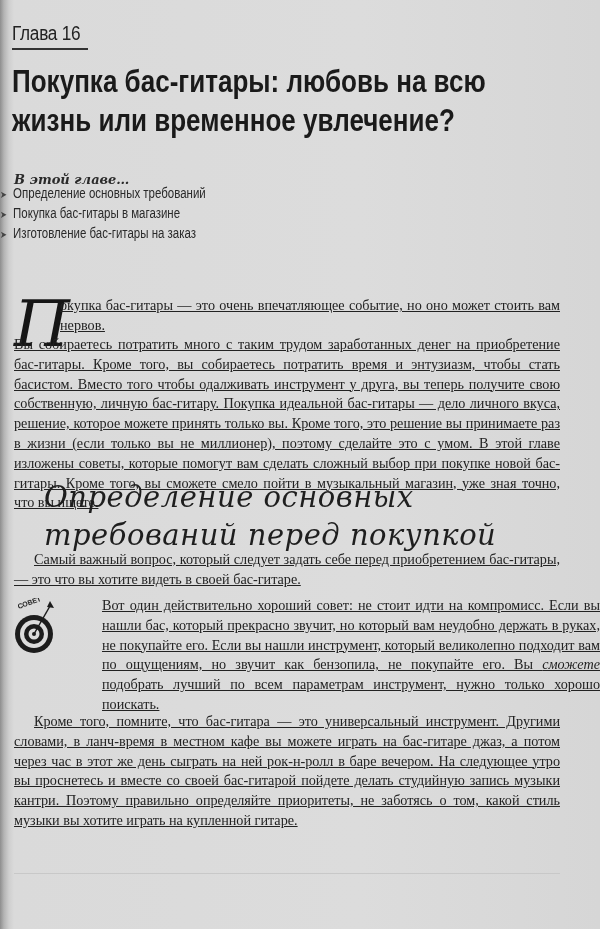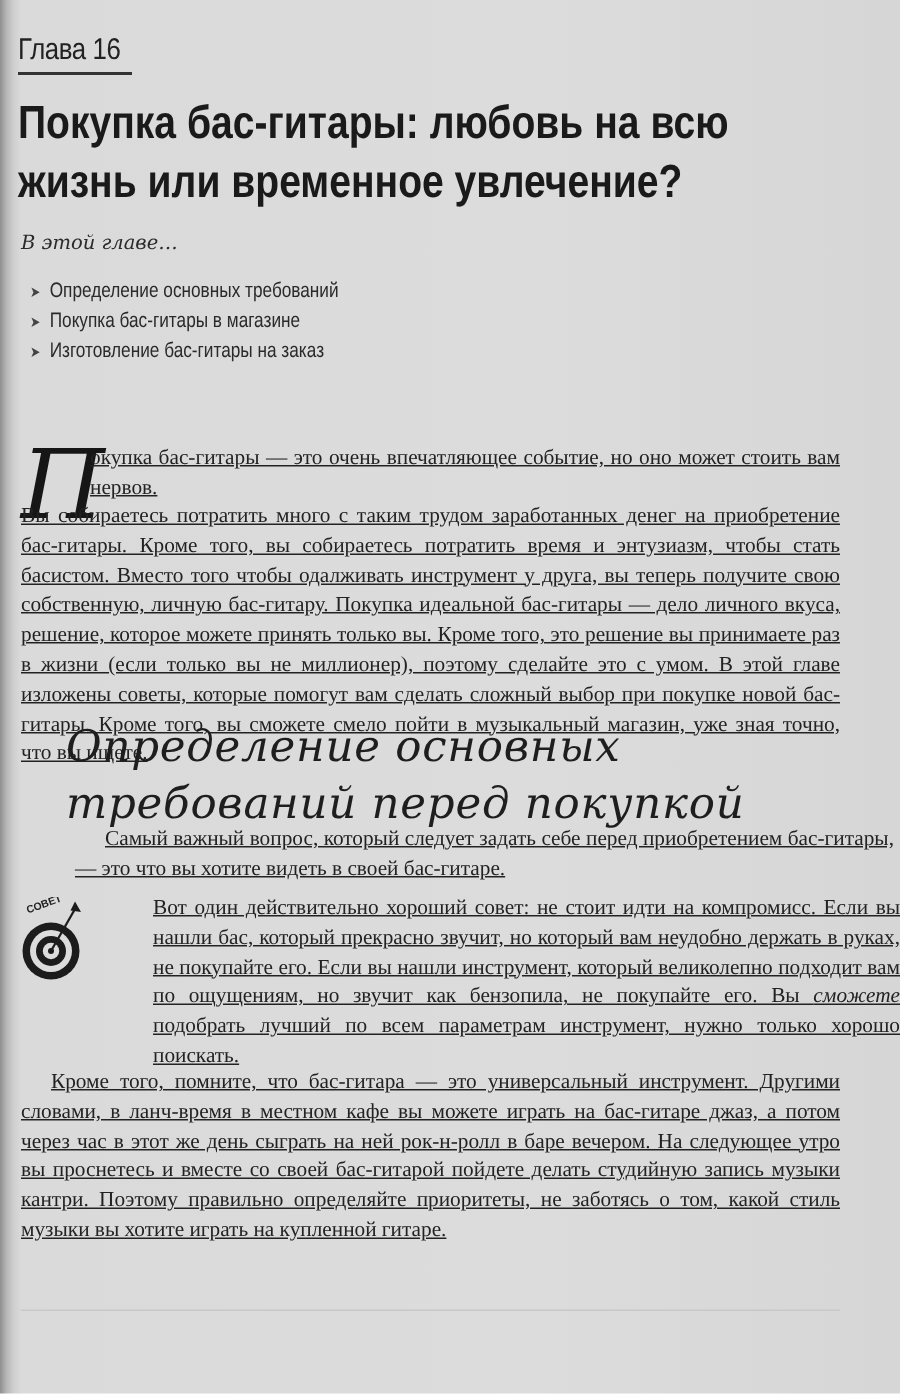--- a/index.html
+++ b/index.html
@@ -21,25 +21,25 @@
   .chapter-rule { left: 12px; top: 48px; width: 76px; height: 2px; background: #333; }
 
   .chapter-title {
     left: 12px; top: 62px; width: 560px;
     font-family: "Liberation Sans", "DejaVu Sans", sans-serif;
     font-weight: bold; font-size: 31px; line-height: 39px; color: #1a1a1a;
     transform: scaleX(0.84); transform-origin: left top; width: 660px;
   }
 
   .in-chapter-label {
-    left: 14px; top: 155px;
-    font-family: "DejaVu Serif", serif; font-style: italic; font-weight: normal;
+    left: 14px; top: 172px;
+    font-family: "DejaVu Serif", serif; font-style: italic; font-weight: bold;
     font-size: 13px; color: #2a2a2a;
   }
-  .toc { left: 20px; top: 183px; margin: 0; padding: 0; list-style: none; }
+  .toc { left: 0; top: 183px; margin: 0; padding: 0; list-style: none; }
   .toc li {
     height: 20px; line-height: 20px;
     font-family: "Liberation Sans", "DejaVu Sans", sans-serif;
     font-size: 14px; color: #2a2a2a;
     transform: scaleX(0.82); transform-origin: left center; width: 300px;
   }
   .toc .bullet { display: inline-block; width: 16px; font-size: 10px; color: #444; }
 
   .dropcap {
     left: 14px; top: 292px;
@@ -50,21 +50,21 @@
     font-size: 14.2px; line-height: 19.8px; text-align: justify; color: #222; text-decoration: underline;
   }
   .p1a { left: 60px; top: 296px; width: 500px; }
   .p1b { left: 14px; top: 335px; width: 546px; text-indent: 0; }
 
   .section-heading {
     left: 12px; top: 478px; width: 560px;
     font-family: "DejaVu Serif", serif; font-style: italic;
     font-size: 29px; line-height: 38px; color: #1e1e1e; letter-spacing: 0.5px; margin-left: 32px;
   }
-  .p2 { left: 14px; top: 550px; width: 546px; text-indent: 20px; margin-left: 36px; }
+  .p2 { left: 14px; top: 550px; width: 546px; text-indent: 20px; }
 
   .tip-icon { left: 14px; top: 598px; width: 46px; height: 60px; }
   .p3 { left: 62px; top: 596px; width: 498px; margin-left: 40px; }
   .p4 { left: 14px; top: 712px; width: 546px; text-indent: 20px; }
   .footer-rule { left: 14px; top: 873px; width: 546px; height: 1px; background: #c8c8c8; }
 </style>
 </head>
 <body>
 
 <div class="page">

